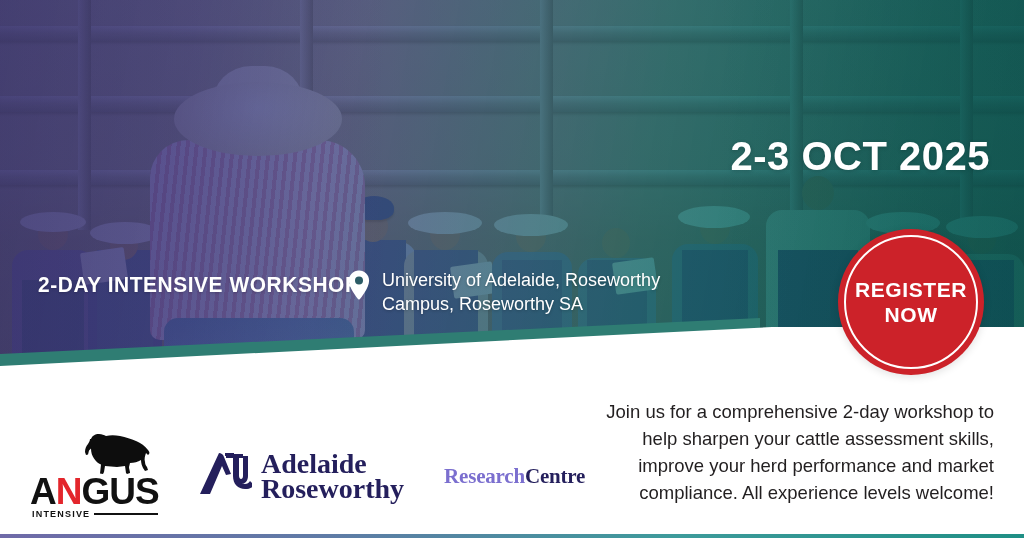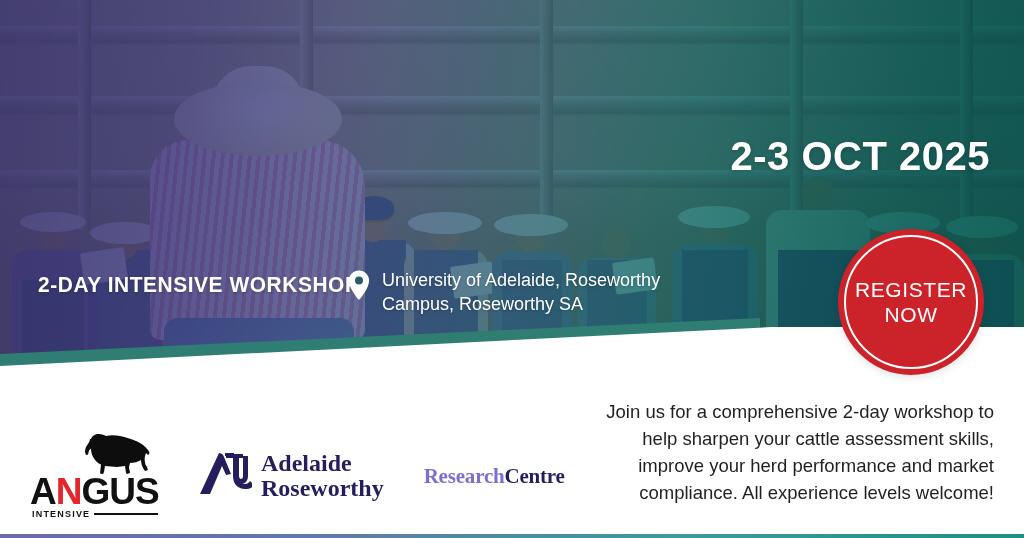--- a/index.html
+++ b/index.html
@@ -261,21 +261,21 @@
   .register::after {
     content: "";
     position: absolute;
     inset: 6px;
     border-radius: 50%;
     border: 2px solid #ffffff;
     pointer-events: none;
   }
   .register .rline {
     font-size: 21px;
-    font-weight: 400;
+    font-weight: 700;
     letter-spacing: .6px;
     line-height: 25px;
     text-transform: uppercase;
     text-align: center;
   }
 
   
   .blurb {
     position: absolute;
     right: 30px;
@@ -332,21 +332,21 @@
 
   
   .adelaide {
     display: flex;
     align-items: center;
     gap: 9px;
     color: #241f5c;
   }
   .adelaide .words {
     font-family: "Liberation Serif", serif;
-    font-size: 24px;
+    font-size: 28px;
     line-height: 25px;
     font-weight: 700;
   }
 
   
   .davies {
     font-family: "Liberation Serif", serif;
     font-weight: 700;
     font-size: 21px;
     line-height: 24px;

